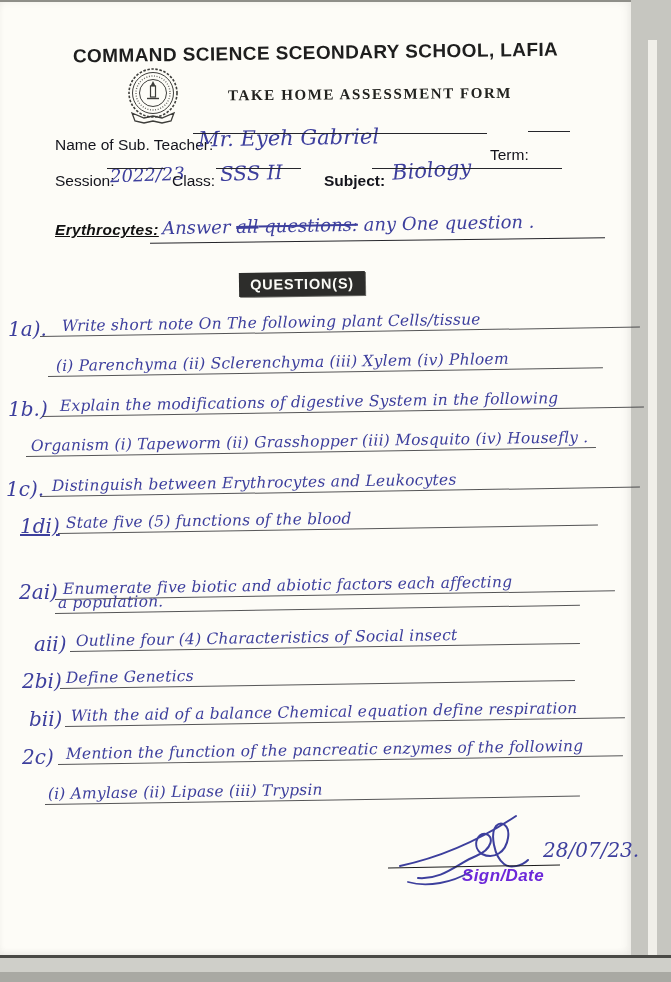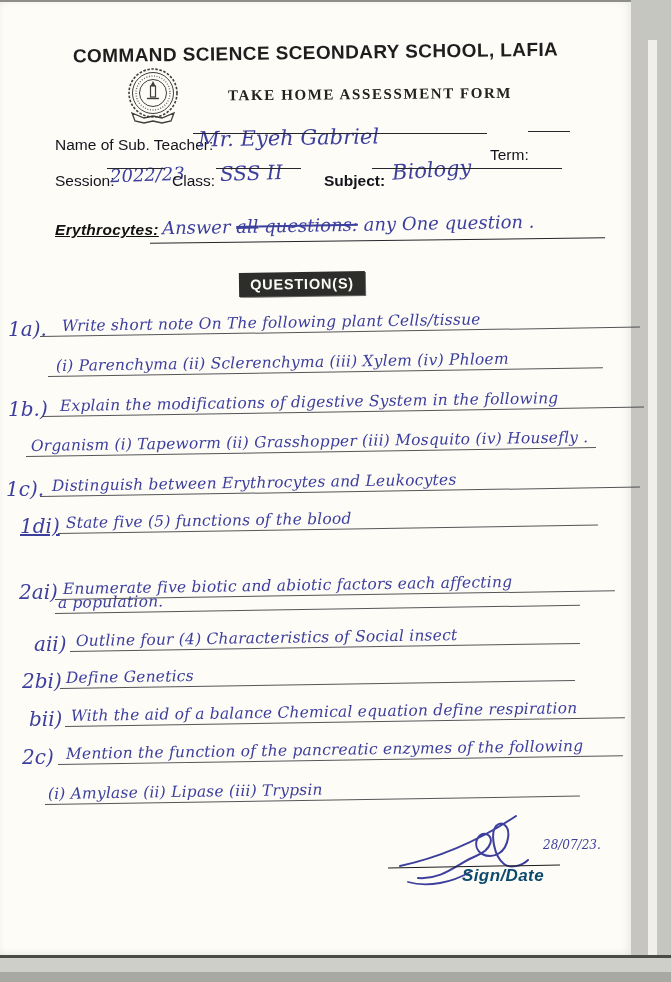--- a/index.html
+++ b/index.html
@@ -66,24 +66,24 @@
     font-size:20px;color:#3d3f9d;white-space:nowrap;
   }
   .qtext{
     position:absolute;bottom:2px;
     font-family:"DejaVu Serif", serif;font-style:italic;
     font-size:15.5px;color:#3d3f9d;white-space:nowrap;letter-spacing:0.2px;
     transform:rotate(-0.9deg);transform-origin:left bottom;
   }
 
   
-  .sig-date{position:absolute;left:543px;top:838px;font-size:12px;}
+  .sig-date{position:absolute;left:543px;top:838px;font-size:20px;}
   .sign-label{
     position:absolute;left:462px;top:866px;font-size:17px;font-weight:bold;font-style:italic;
-    color:#0c4a6e;letter-spacing:0.4px;
+    color:#6d28d9;letter-spacing:0.4px;
   }
   .sig-rule{position:absolute;left:388px;top:866px;width:172px;border-bottom:1.8px solid #1c1c1c;transform:rotate(-1deg);}
   .sig-svg{position:absolute;left:398px;top:808px;}
 </style>
 </head>
 <body>
 
 <div class="paper"></div>
 <div class="edge-top"></div>
 <div class="edge-right"></div>

